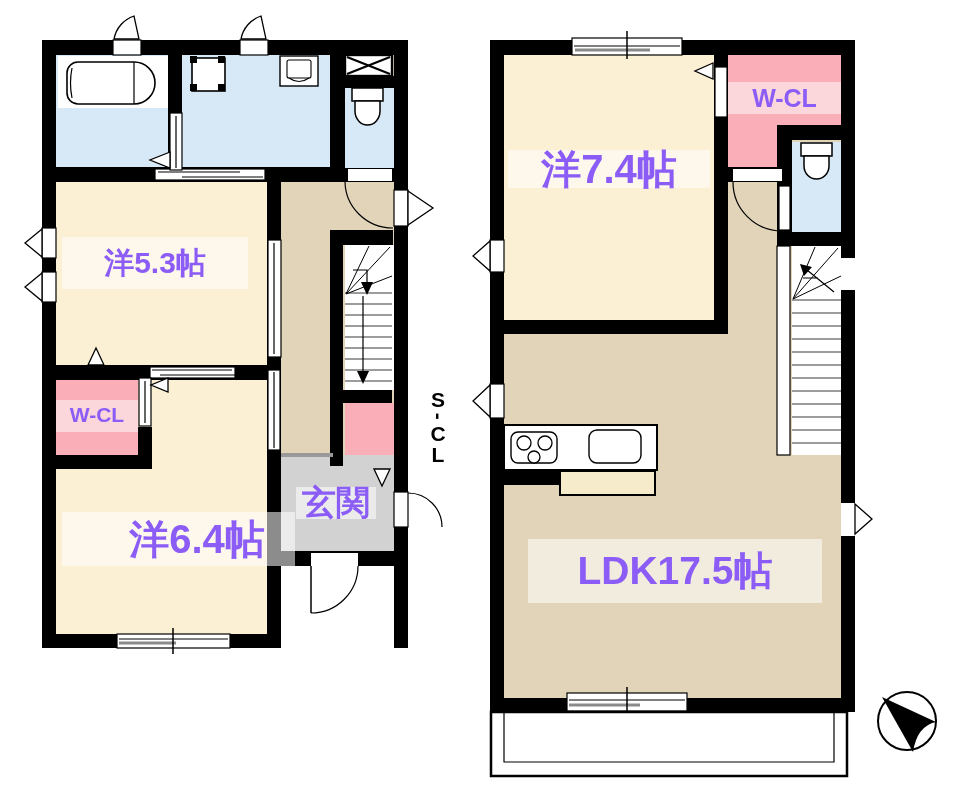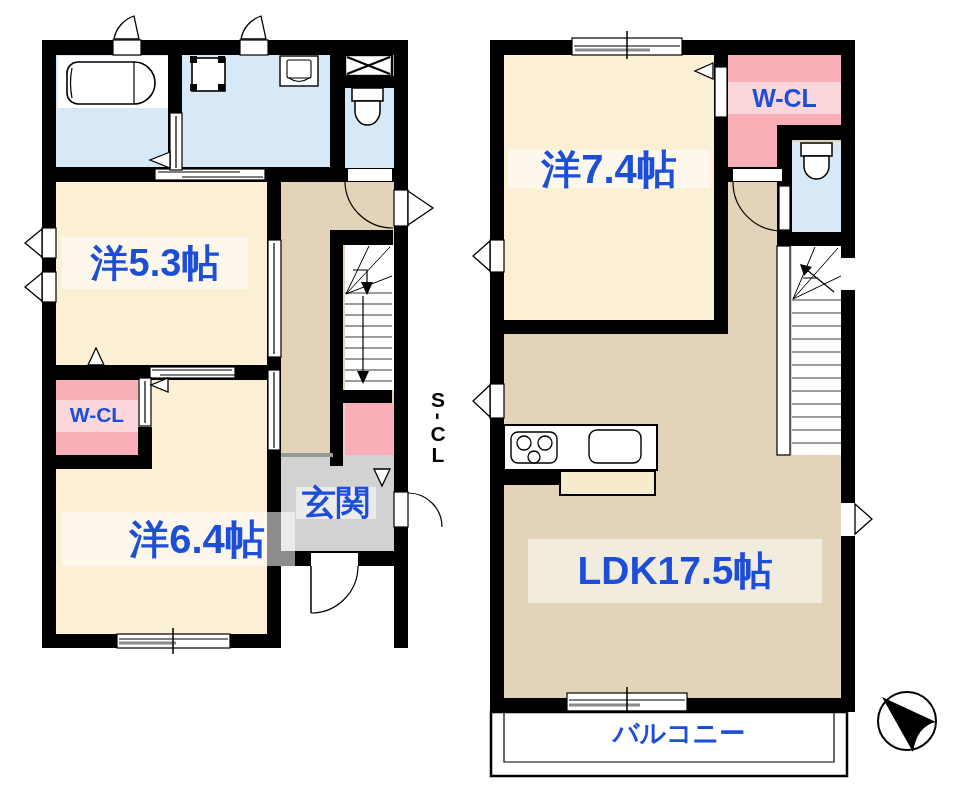--- a/index.html
+++ b/index.html
@@ -13,21 +13,21 @@
   .arc{fill:none;stroke:#000;stroke-width:1.2;}
   .ln{stroke:#000;stroke-width:1.2;fill:none;}
   .lnt{stroke:#000;stroke-width:2.2;fill:none;}
   .lng{stroke:#8a8a8a;stroke-width:3;fill:none;}
   .fx{fill:#fff;stroke:#000;stroke-width:1.6;}
   .fx2{stroke:#000;stroke-width:2;}
   .tread{stroke:#3a3a3a;stroke-width:1.1;fill:none;}
   .fan{stroke:#000;stroke-width:1;fill:none;}
   .ah{fill:#000;}
   .lbl{position:absolute;display:flex;align-items:center;justify-content:center;
-       font-weight:bold;color:#1d4ed8;background:rgba(255,255,255,0.55);white-space:nowrap;}
+       font-weight:bold;color:#8b5cf6;background:rgba(255,255,255,0.55);white-space:nowrap;}
   .lbl.nobg{background:transparent;}
   .vlbl{position:absolute;display:flex;flex-direction:column;align-items:center;
         justify-content:flex-start;font-weight:bold;color:#000;}
   .vlbl span{line-height:1.02;}
   .vlbl .rot{transform:rotate(90deg);line-height:0.6;}
 </style>
 </head>
 <body>
 
 <div class="stage">
@@ -224,28 +224,27 @@
       <path class="ln" d="M504,712 V762 H834 V712"></path>
     </g>
   </g>
 
   <g>
     <circle cx="907" cy="721" r="29" style="fill:#fff;stroke:#000;stroke-width:2"></circle>
     <path class="ah" d="M882,697 L936,722 Q917,726 913,752 Z"></path>
   </g>
 </svg>
 
-<div class="lbl" style="left:62px;top:237px;width:186px;height:52px;font-size:38px;">洋5.3帖</div>
+<div class="lbl" style="left:62px;top:237px;width:186px;height:52px;font-size:30px;">洋5.3帖</div>
 <div class="lbl" style="left:62px;top:512px;width:196px;height:54px;font-size:40px;padding-left:37px;">洋6.4帖</div>
 <div class="lbl nobg" style="left:57px;top:400px;width:80px;height:30px;font-size:21px;">W-CL</div>
 <div class="lbl" style="left:296px;top:487px;width:80px;height:32px;font-size:34px;">玄関</div>
 <div class="vlbl" style="left:425px;top:389px;width:26px;height:96px;font-size:21px;">
   <span>S</span>
   <span class="rot">-</span>
   <span>C</span>
   <span>L</span>
 </div>
 <div class="lbl" style="left:508px;top:150px;width:202px;height:38px;font-size:40px;">洋7.4帖</div>
 <div class="lbl nobg" style="left:729px;top:83px;width:111px;height:31px;font-size:25px;">W-CL</div>
 <div class="lbl" style="left:528px;top:539px;width:294px;height:64px;font-size:39px;">LDK17.5帖</div>
-<div class="lbl nobg" style="left:599px;top:717px;width:160px;height:32px;font-size:26px;">バルコニー</div>
 
 </div>
 
 </body></html>

